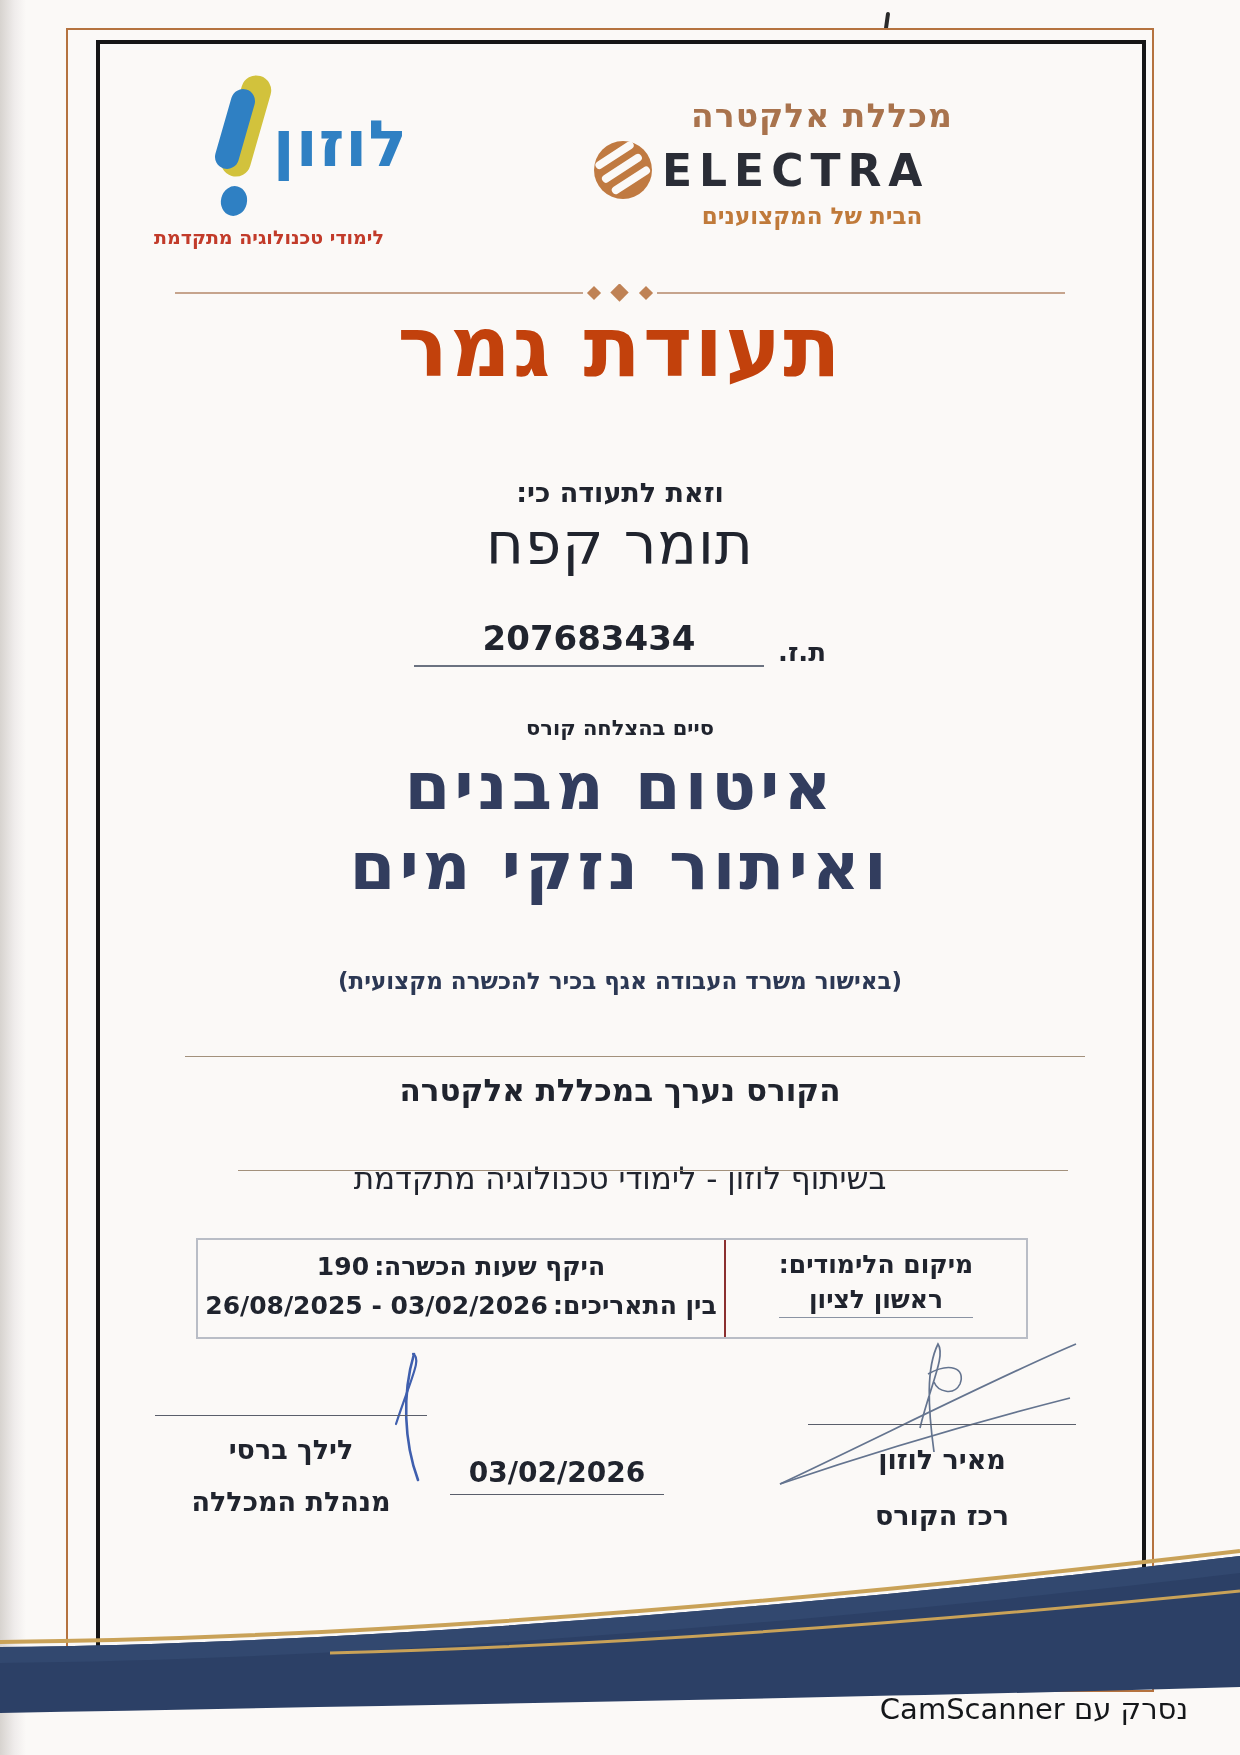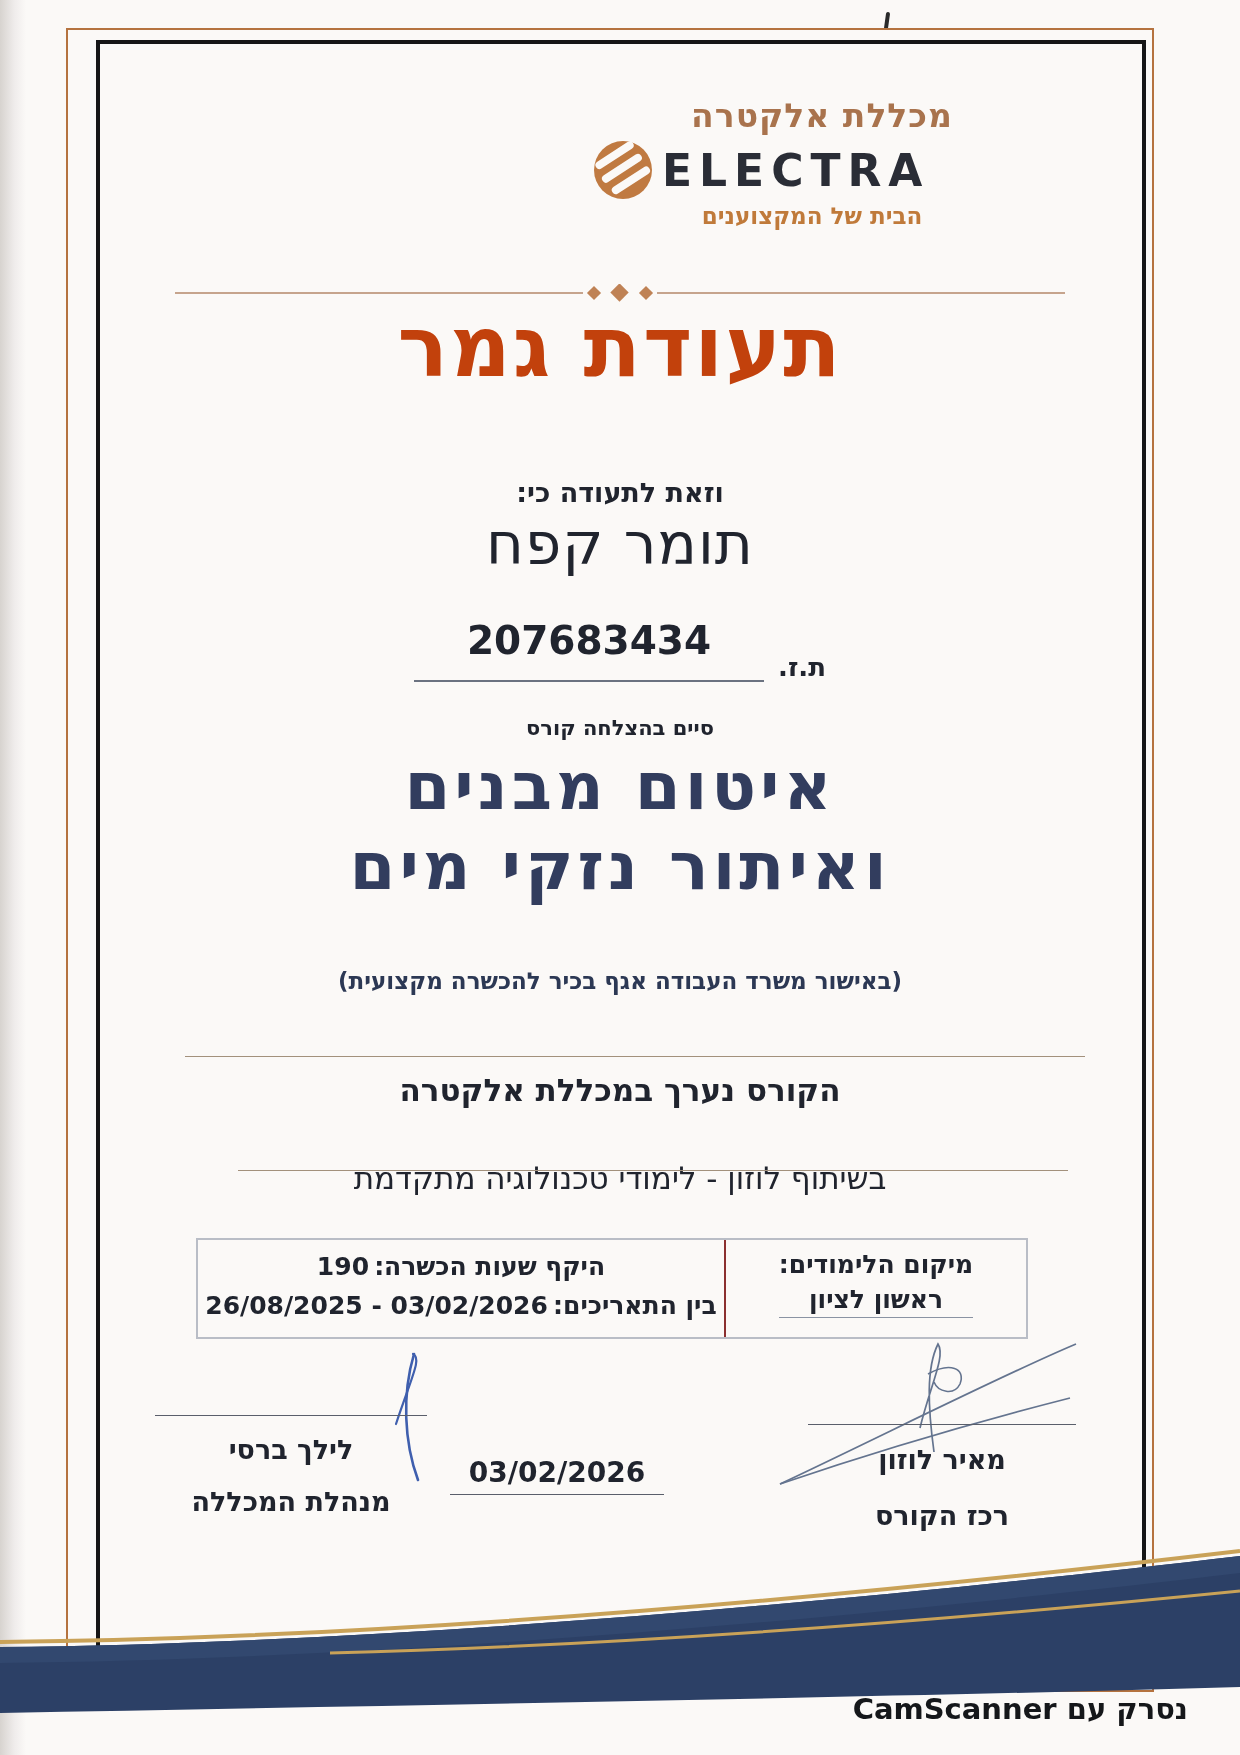--- a/index.html
+++ b/index.html
@@ -32,21 +32,21 @@
   .electra-tagline{font-size:23px;font-weight:700;color:#c07a3a;text-align:center;padding-left:40px;margin-top:2px;}
   
   .divider{left:175px;top:284px;width:890px;height:18px;}
   
   .t-center{left:0;width:1240px;text-align:center;direction:rtl;}
   .title{top:298px;font-size:84px;font-weight:700;letter-spacing:2px;color:#c2410c;}
   .attest{top:477px;font-size:27px;font-weight:700;}
   .student{top:510px;font-size:58px;font-weight:400;letter-spacing:1px;}
   .id-row{top:618px;display:flex;direction:rtl;justify-content:center;align-items:flex-end;gap:14px;}
   .id-label{font-size:26px;font-weight:700;}
-  .id-num{display:inline-block;min-width:350px;border-bottom:2px solid #6b7280;font-size:39px;font-weight:700;padding-bottom:17px;}
+  .id-num{display:inline-block;min-width:350px;border-bottom:2px solid #6b7280;font-size:34px;font-weight:700;padding-bottom:7px;}
   .completion{top:716px;font-size:21px;font-weight:700;}
   .course1{top:748px;font-size:66px;font-weight:700;letter-spacing:4px;color:#323d5e;}
   .course2{top:828px;font-size:66px;font-weight:700;letter-spacing:4px;color:#323d5e;}
   .approval{top:968px;font-size:23px;font-weight:600;color:#2c3854;}
   .rule{height:0;border-top:1.5px solid #a3917c;}
   .rule1{top:1056px;left:185px;width:900px;}
   .rule2{top:1170px;left:238px;width:830px;}
   .conducted1{top:1072px;font-size:31px;font-weight:700;}
   .conducted2{top:1160px;font-size:31px;font-weight:400;}
   
@@ -64,33 +64,44 @@
   .sig-line-right{top:1424px;left:808px;width:268px;}
   .sig-name-left{top:1434px;left:155px;width:272px;text-align:center;font-size:27px;font-weight:700;}
   .sig-role-left{top:1486px;left:155px;width:272px;text-align:center;font-size:27px;font-weight:700;}
   .sig-name-right{top:1444px;left:808px;width:268px;text-align:center;font-size:27px;font-weight:700;}
   .sig-role-right{top:1500px;left:808px;width:268px;text-align:center;font-size:27px;font-weight:700;}
   .date-val{top:1456px;left:452px;width:210px;text-align:center;font-size:28px;font-weight:600;}
   .date-line{top:1494px;left:450px;width:214px;border-top:1.5px solid #5a5f6b;height:0;}
   .sig-svg{pointer-events:none;}
   
   .footer-svg{left:0;top:1455px;width:1240px;height:300px;}
-  .camscanner{top:1692px;right:52px;direction:rtl;font-size:29px;color:#15171a;font-weight:700;}
+  .camscanner{top:1692px;right:52px;direction:rtl;font-size:29px;color:#15171a;font-weight:400;}
 </style>
 </head>
 <body>
 
 <div class="page">
 
   <div class="abs edge-shade"></div>
   <div class="abs corner-mark"></div>
 
   <div class="abs frame-outer"></div>
   <div class="abs frame-inner"></div>
 
+  <div class="abs luzon">
+    <div class="luzon-row">
+      <span class="luzon-word">לוזון</span>
+      <span class="excl">
+        <span class="excl-yellow"></span>
+        <span class="excl-blue"></span>
+        <span class="excl-dot"></span>
+      </span>
+    </div>
+    <div class="luzon-tagline">לימודי טכנולוגיה מתקדמת</div>
+  </div>
 
   <div class="abs electra">
     <div class="electra-college">מכללת אלקטרה</div>
     <div class="electra-row">
       <svg width="62" height="62" viewBox="0 0 62 62">
         <circle cx="31" cy="31" r="29" fill="#c07a41"></circle>
         <g transform="translate(31,31) rotate(-33)" fill="#fbf9f7">
           <rect x="-21" y="-21" width="44" height="8" rx="4"></rect>
           <rect x="-23" y="-6" width="46" height="8" rx="4"></rect>
           <rect x="-21" y="9" width="44" height="8" rx="4"></rect>

